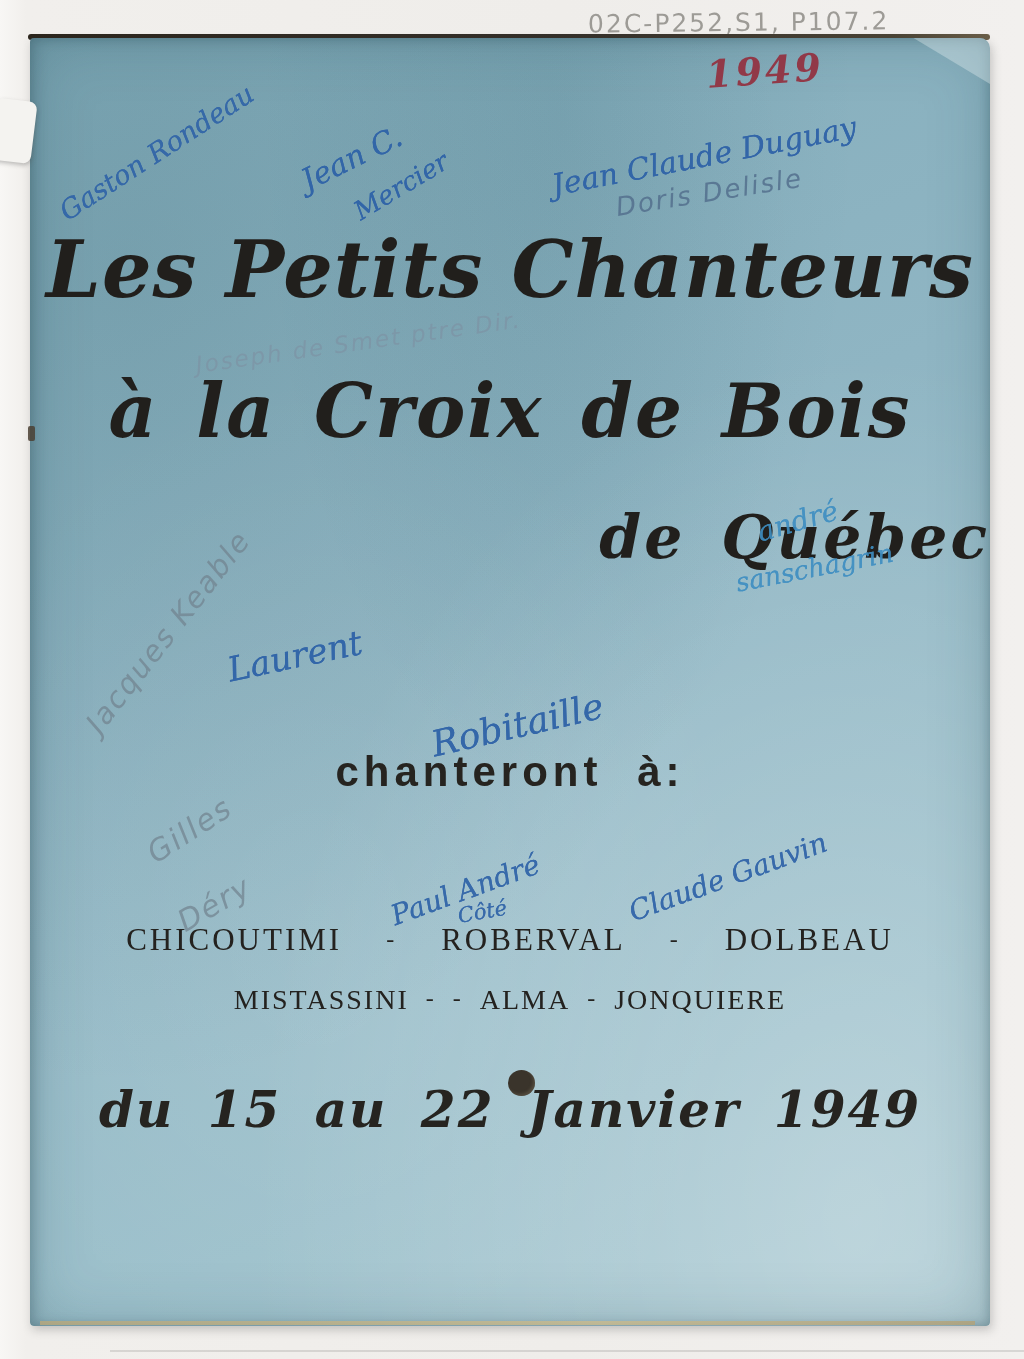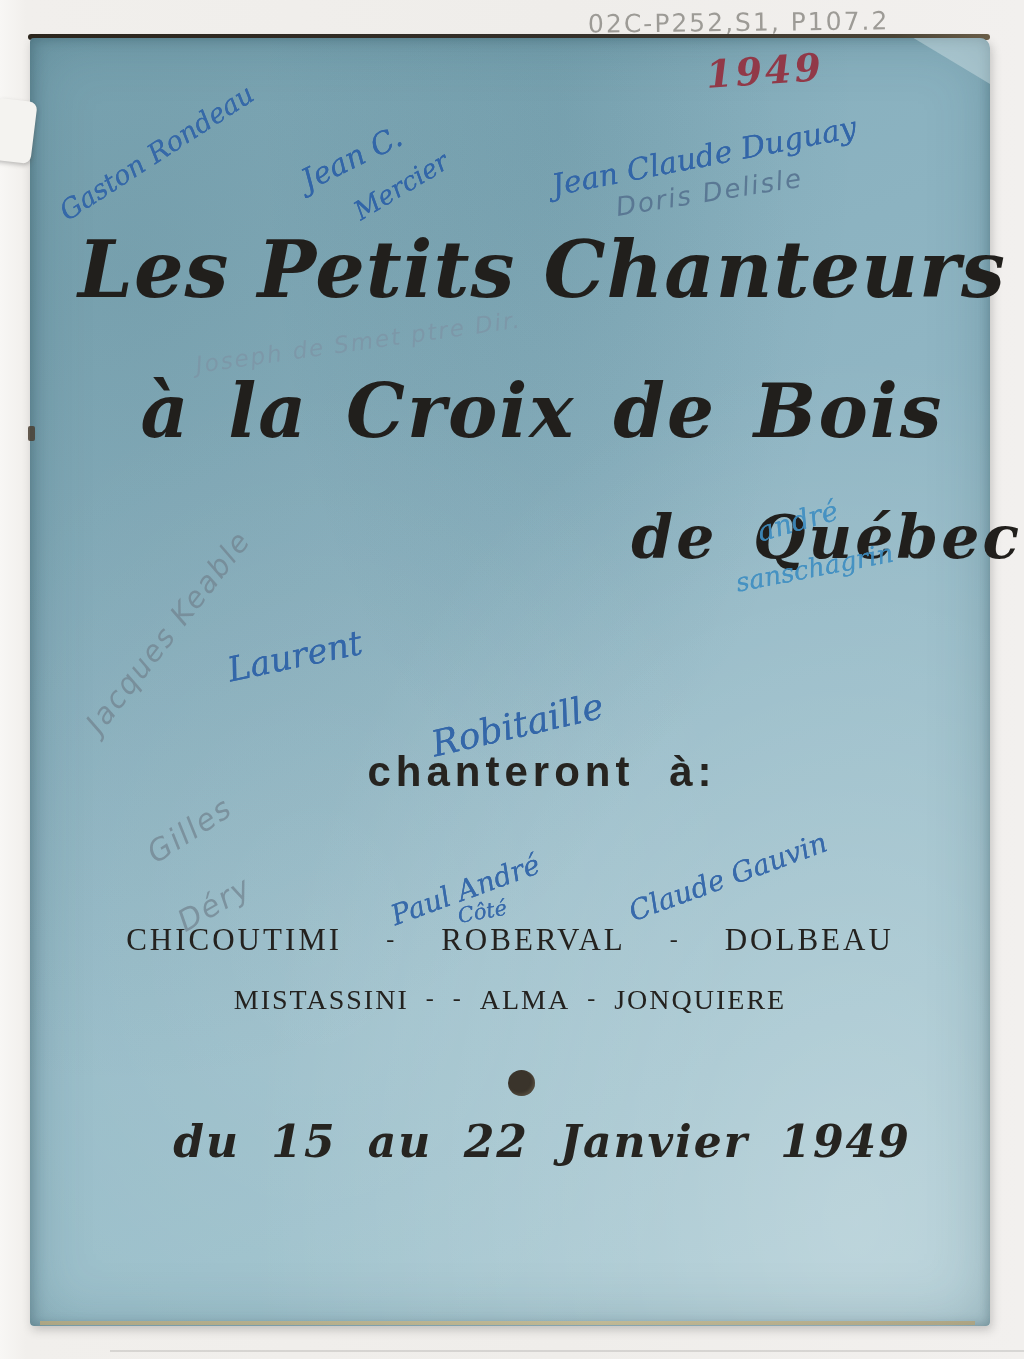--- a/index.html
+++ b/index.html
@@ -62,21 +62,21 @@
     position:absolute;left:-4px;top:100px;width:38px;height:62px;
     background:#f4f3f0;border-radius:3px 8px 8px 3px;
     box-shadow:1px 2px 4px rgba(80,80,80,.35);
     transform:rotate(7deg);
   }
   .staple{
     position:absolute;left:28px;top:426px;width:7px;height:15px;
     background:#4a3f33;border-radius:2px;opacity:.85;
   }
   
-  .printed{position:absolute;left:30px;width:960px;text-align:center;color:#211f1c;padding-left:32px;}
+  .printed{position:absolute;left:30px;width:960px;text-align:center;color:#211f1c;}
   .script{
     font-family:"DejaVu Serif",serif;font-style:italic;font-weight:bold;
     white-space:nowrap;
   }
   .title-1{top:224px;font-size:78px;letter-spacing:1px;}
   .title-2{top:368px;font-size:74px;letter-spacing:2px;word-spacing:10px;}
   .title-3{top:502px;font-size:60px;letter-spacing:3px;word-spacing:12px;text-align:right;}
   .subtitle{
     top:736px;font-size:42px;font-weight:bold;
     font-family:"Liberation Sans",sans-serif;
@@ -89,21 +89,21 @@
     white-space:nowrap;
   }
   .cities-1{top:922px;font-size:31px;letter-spacing:3px;gap:44px;}
   .cities-2{top:984px;font-size:28px;letter-spacing:2px;gap:17px;}
   .city-dash{font-size:24px;transform:translateY(-3px);}
   .dot{
     position:absolute;left:508px;top:1070px;width:27px;height:26px;
     background:#3a342b;border-radius:50%;
     box-shadow:inset -2px -2px 3px rgba(120,110,90,.4);
   }
-  .date-line{top:1116px;font-size:44px;letter-spacing:2px;word-spacing:14px;color:#262420;font-style:italic;}
+  .date-line{top:1080px;font-size:50px;letter-spacing:2px;word-spacing:14px;color:#262420;font-style:italic;}
   
   .year-annotation{
     position:absolute;left:706px;top:48px;
     font-family:"DejaVu Serif",serif;font-style:italic;font-weight:bold;
     font-size:38px;color:#93303f;transform:rotate(-4deg);
     letter-spacing:3px;opacity:.92;
   }
   .signature{
     position:absolute;white-space:nowrap;
     font-family:"DejaVu Serif",serif;font-style:italic;

